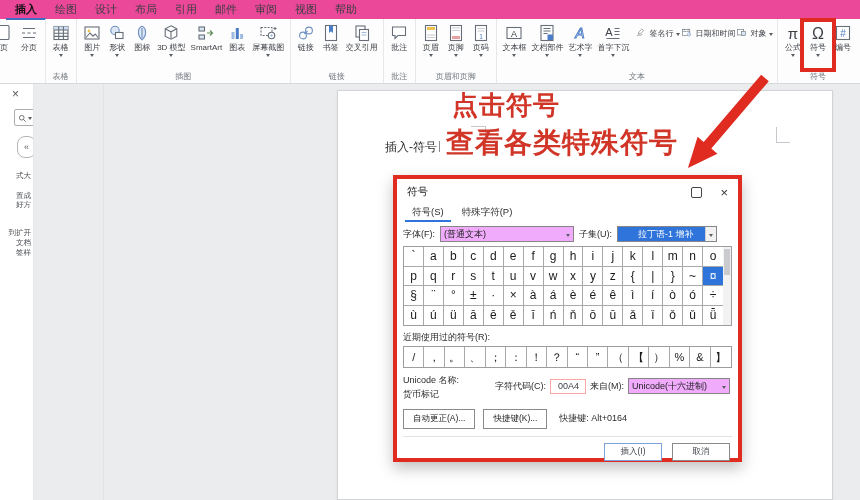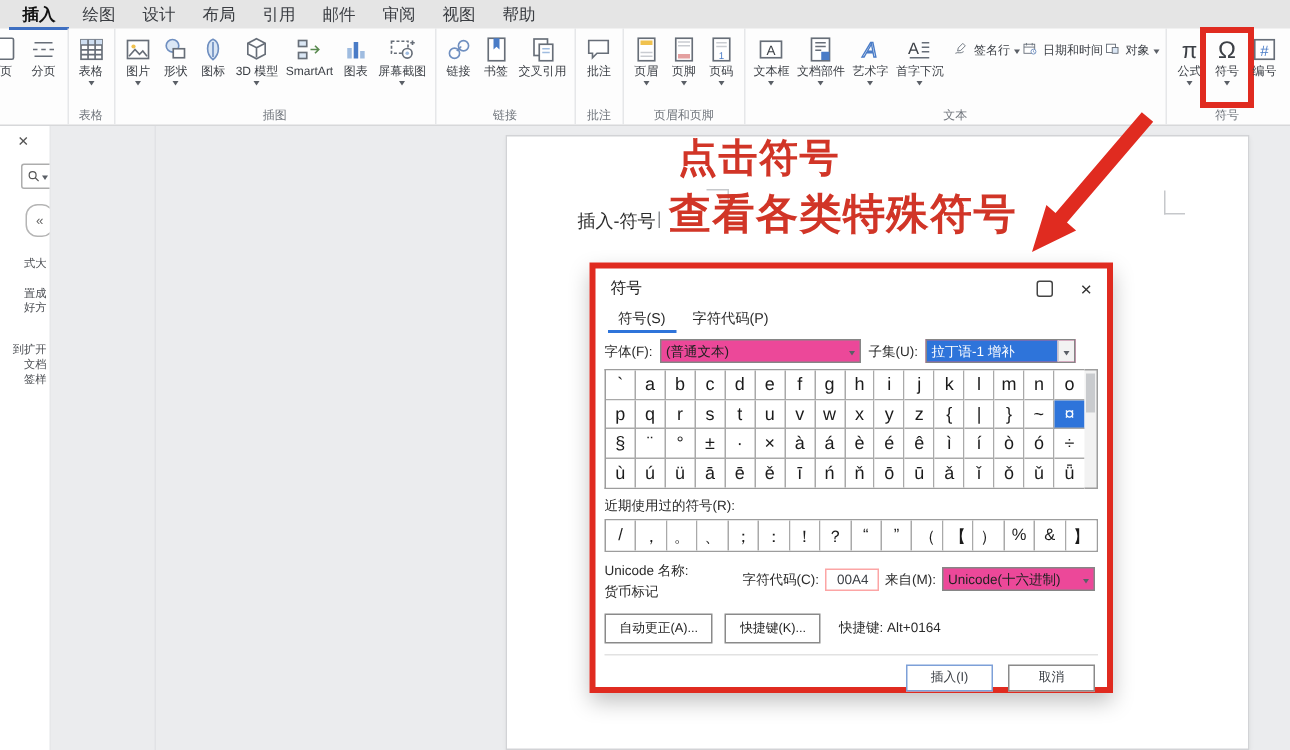--- a/index.html
+++ b/index.html
@@ -5,21 +5,21 @@
   :root{
     --red:#e02b20; --red-text:#d13527; --accent:#2e74da; --ink:#3b3f45;
     --stroke:#676e78; --bluestroke:#6f8fc0; --bluefill:#4a7cc7;
   }
   *{box-sizing:border-box;margin:0;padding:0}
   html,body{width:860px;height:500px;overflow:hidden}
   body{position:relative;font-family:"Liberation Sans","DejaVu Sans",sans-serif;background:#ebecee;color:var(--ink)}
 
   
   #ribbon{position:absolute;left:0;top:0;width:860px;height:84px;background:#fdfdfd;border-bottom:1px solid #d7d8da}
-  #tabrow{height:19px;display:flex;align-items:center;padding-left:6px;background:#e5e5e5}
+  #tabrow{height:19px;display:flex;align-items:center;padding-left:6px;background:#ec4899}
   .tab{font-size:11px;color:#3a3d42;padding:2px 9px 3px;white-space:nowrap;cursor:default}
   .tab.sel{color:#111;font-weight:bold;box-shadow:inset 0 -2px 0 #3e6fc1}
   #groups{display:flex;height:64px;justify-content:space-between;padding:0 2px 0 0}
   .rgroup{display:flex;flex-direction:column;align-items:center;padding:0 3px;min-width:0}
   .rgroup + .rgroup{border-left:1px solid #e6e7e9}
   .rbtns{display:flex;flex:1;align-items:flex-start;gap:1px;padding-top:3px}
   .rbtn{display:flex;flex-direction:column;align-items:center;min-width:24px;padding:0 2px;font-size:8px;color:var(--ink);line-height:1.15;text-align:center;position:relative;cursor:default}
   .rbtn .ric{height:21px;display:flex;align-items:center;justify-content:center}
   .rbtn .rlabel{white-space:nowrap}
   .tri{width:0;height:0;border-left:2.5px solid transparent;border-right:2.5px solid transparent;border-top:3.5px solid #5a5f66;margin-top:2px}
@@ -54,25 +54,25 @@
   #dialog{position:absolute;left:393px;top:175px;width:349px;height:287px;background:#fff;border:4px solid var(--red);box-shadow:0 6px 14px rgba(0,0,0,.25);font-size:9px;padding:0 6px}
   #dlg-titlebar{height:22px;display:flex;align-items:center;padding:4px 2px 0 4px}
   #dlg-title{font-size:10.5px;color:#1c1c1c;flex:1}
   #dlg-max{width:11px;height:11px;border:1px solid #444;border-radius:2px;margin-right:18px;font-size:0}
   #dlg-close{font-size:13px;color:#333;margin-right:2px;line-height:1}
   #dlg-tabs{display:flex;gap:4px;margin:3px 0 4px 2px}
   .dtab{font-size:9.5px;color:#2b2b2b;padding:2px 7px 3px}
   .dtab.sel{box-shadow:inset 0 -2px 0 var(--accent)}
   .dlg-row{display:flex;align-items:center;gap:5px}
   .dlbl{color:#2b2b2b;white-space:nowrap}
-  .combo{height:16px;border:1px solid #868686;background:#ec4899;display:flex;align-items:center;padding:0 3px;font-size:9px;color:#222}
+  .combo{height:16px;border:1px solid #868686;background:#f0abfc;display:flex;align-items:center;padding:0 3px;font-size:9px;color:#222}
   .combo .cval{flex:1;white-space:nowrap;overflow:hidden}
   #font-combo{width:134px}
   #subset-combo{width:100px;padding:0;border:1px solid #868686}
-  #subset-combo .cval{background:var(--accent);color:#fff;height:100%;display:flex;align-items:center;padding:0 3px}
+  #subset-combo .cval{background:var(--accent);color:#fff;height:100%;display:flex;align-items:center;padding:0 20px}
   .arrowbox{width:11px;height:100%;display:flex;align-items:center;justify-content:center;background:#f2f2f2;border-left:1px solid #d0d0d0}
   #gridwrap{display:flex;margin-top:4px}
   #symgrid{flex:1;display:grid;grid-template-columns:repeat(16,1fr);border:1px solid #9d9d9d;border-right:none}
   .cell{height:19.5px;border-right:1px solid #a9a9a9;border-bottom:1px solid #a9a9a9;display:flex;align-items:center;justify-content:center;font-size:12px;color:#1b1b1b;background:#fff}
   .cell:nth-child(16n){border-right:none}
   #symgrid .cell:nth-last-child(-n+16){border-bottom:none}
   .cell.sel{background:var(--accent);color:#fff}
   #scrollbar{width:9px;border:1px solid #9d9d9d;border-left:none;background:#f2f2f2;position:relative}
   #scrollthumb{position:absolute;left:1px;right:1px;top:2px;height:26px;background:#c9cbce}
   #recent-label{margin-top:5px;color:#2b2b2b}
@@ -450,21 +450,21 @@
 </svg>
 
 <div id="dialog">
   <div id="dlg-titlebar">
     <span id="dlg-title">符号</span>
     <span id="dlg-max"></span>
     <span id="dlg-close">×</span>
   </div>
   <div id="dlg-tabs">
       <span class="dtab sel">符号(S)</span>
-      <span class="dtab">字符代码(P)</span>
+      <span class="dtab">特殊字符(P)</span>
     </div>
   <div class="dlg-row">
     <span class="dlbl">字体(F):</span>
     <span class="combo" id="font-combo">
       <span class="cval">(普通文本)</span>
       <span class="tri"></span>
     </span>
     <span class="dlbl">子集(U):</span>
     <span class="combo" id="subset-combo">
       <span class="cval">拉丁语-1 增补</span>

